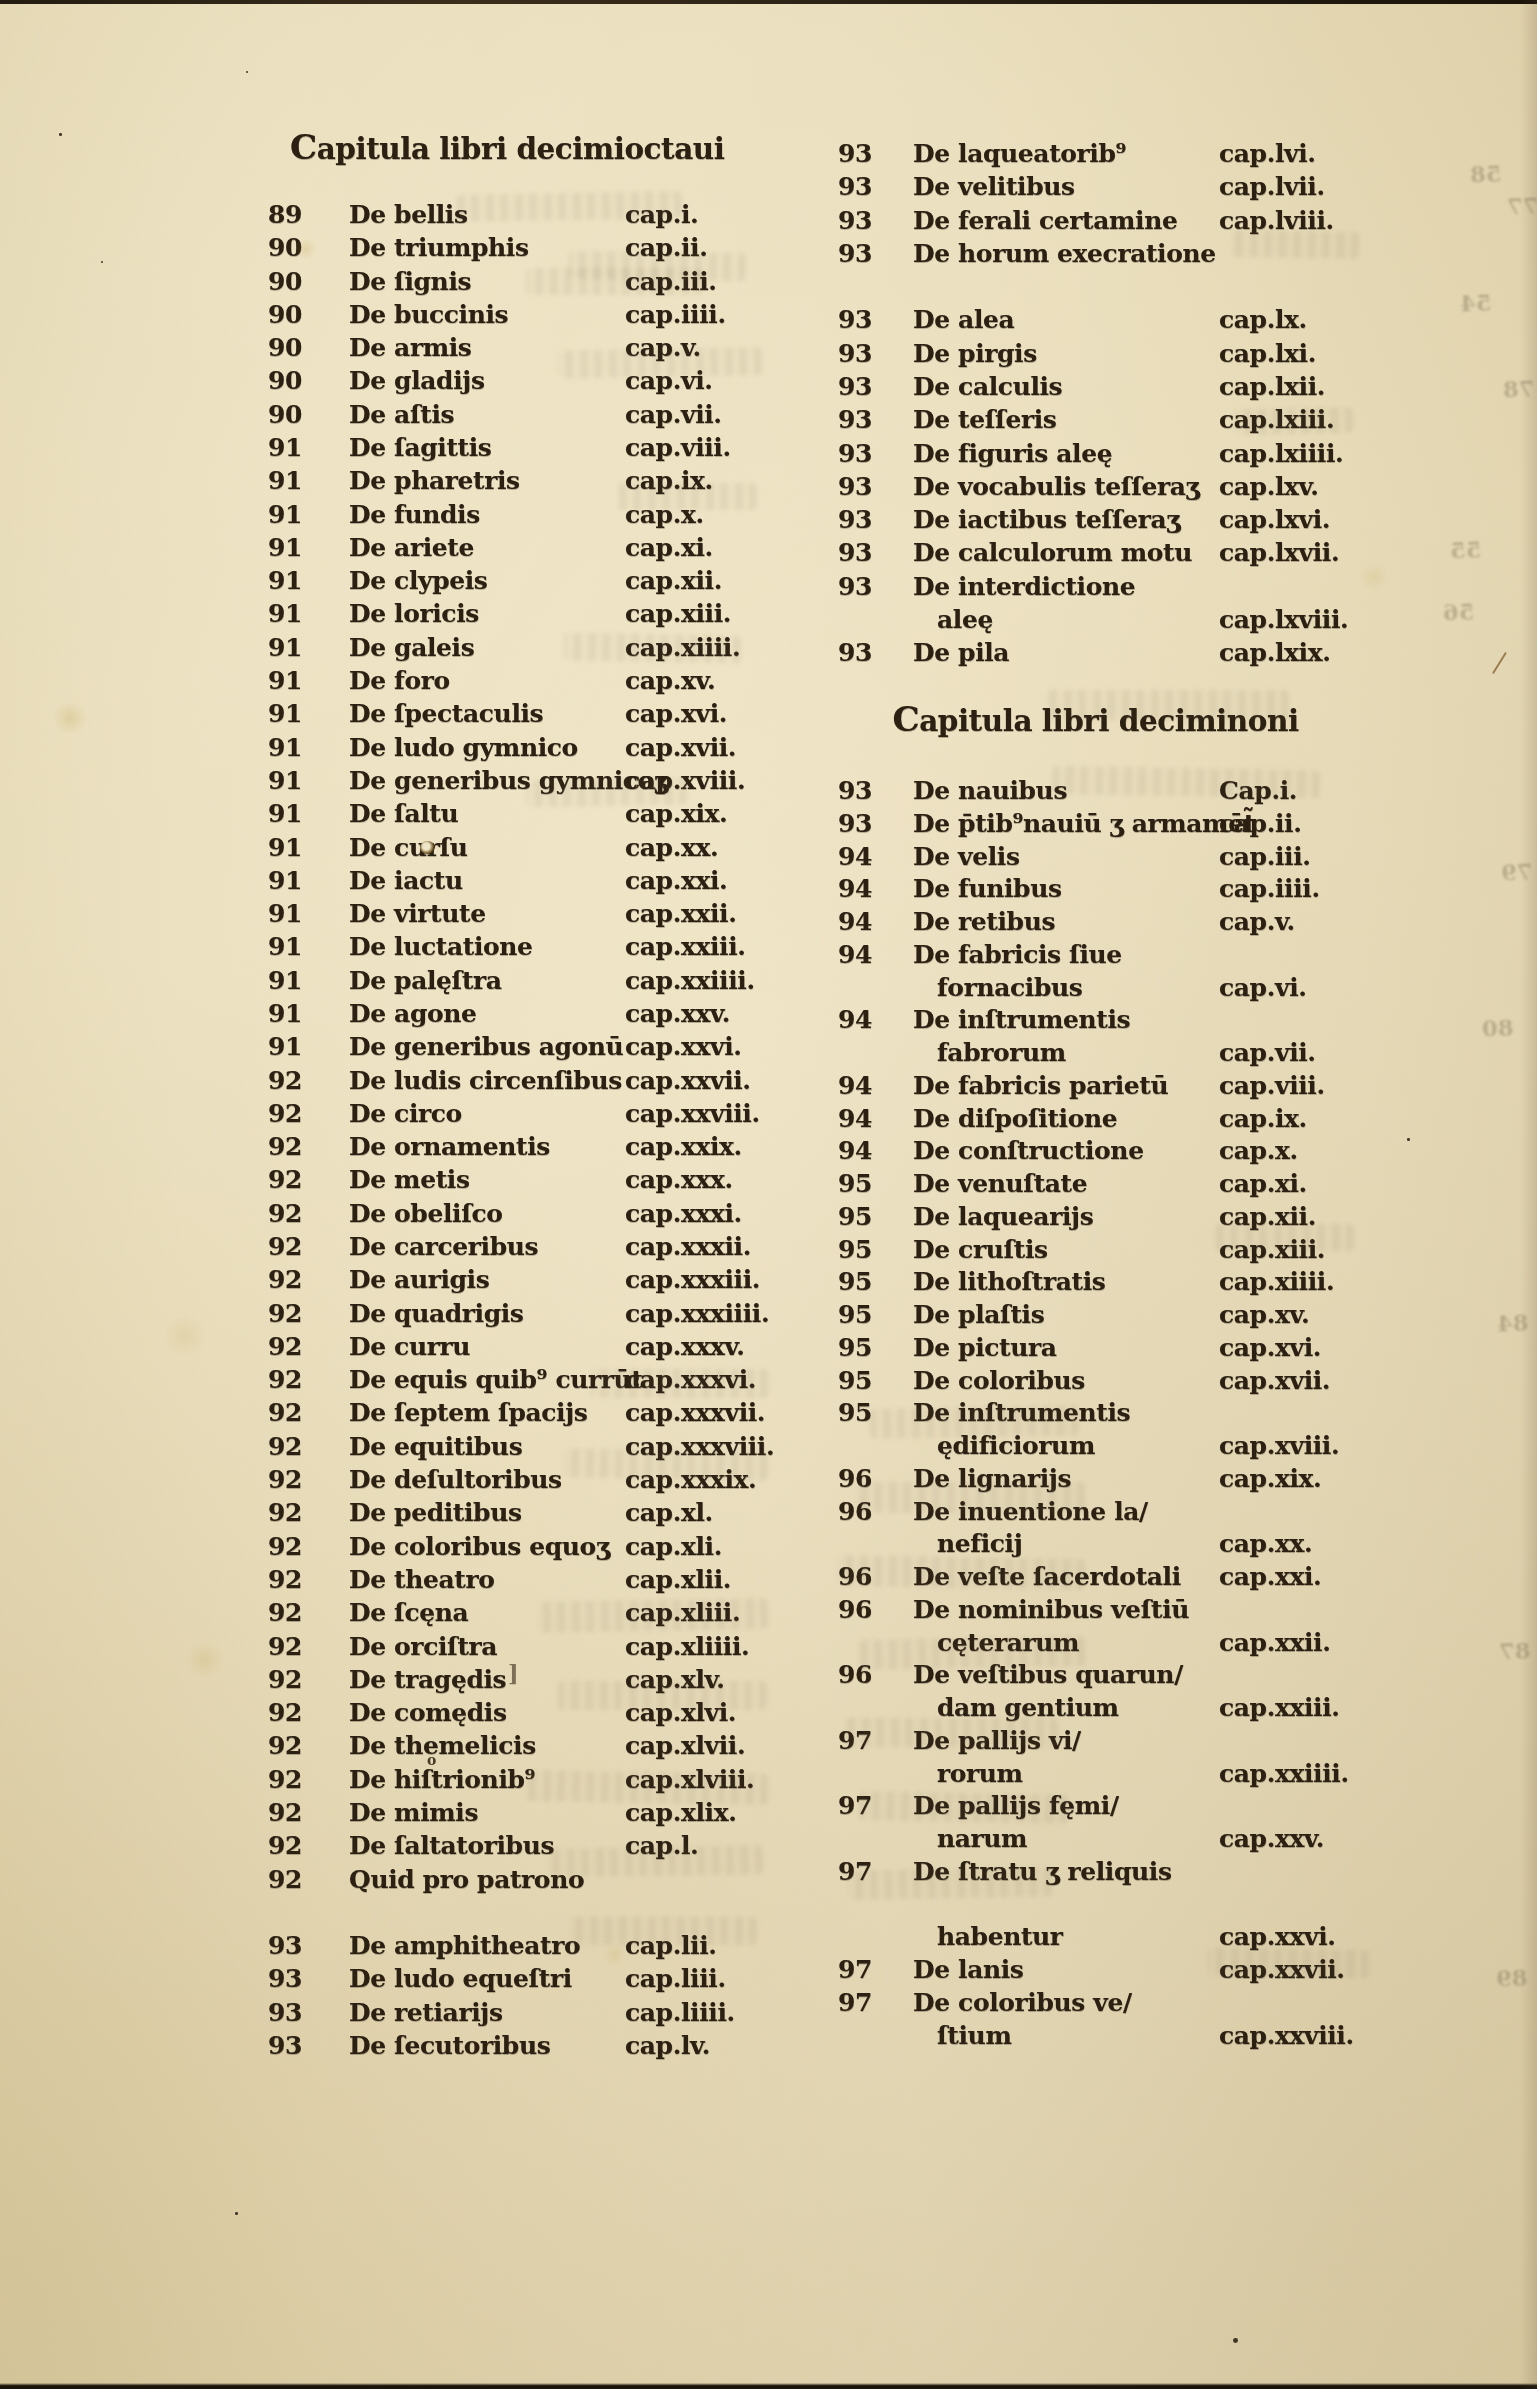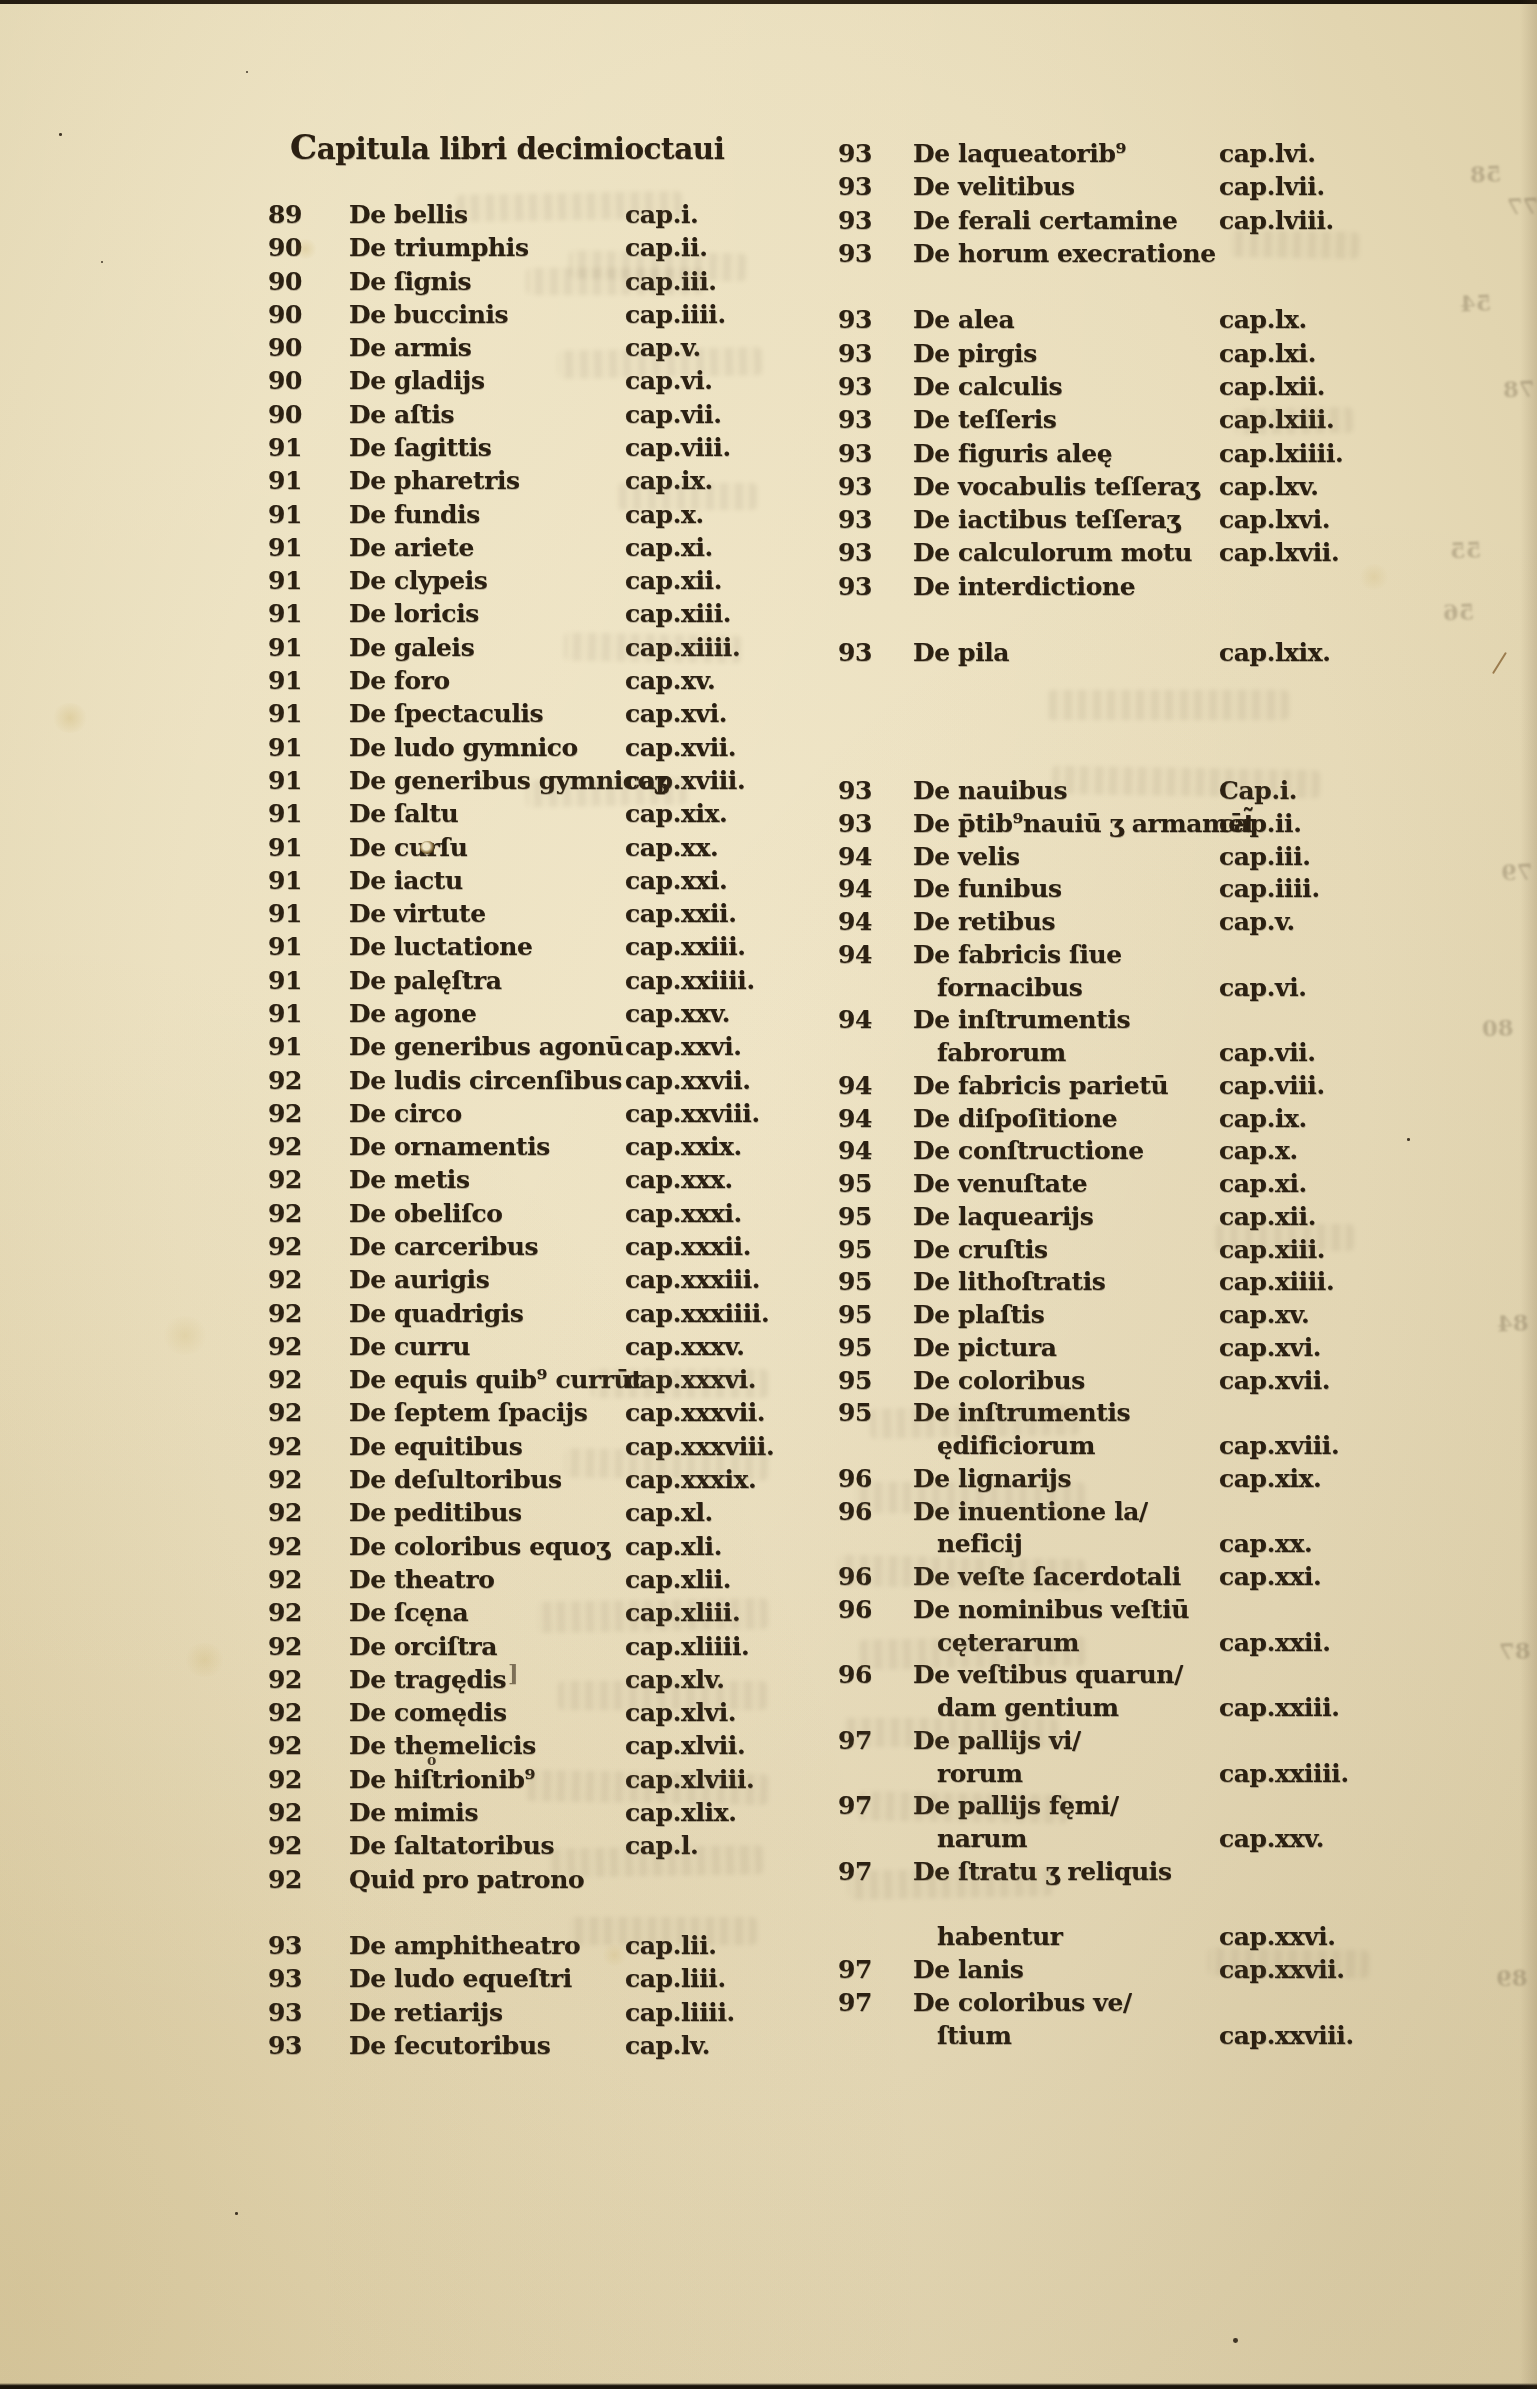--- a/index.html
+++ b/index.html
@@ -66,20 +66,21 @@
 </style>
 </head>
 <body>
 
 <div class="page">
   <div class="edge-top"></div>
   <div class="edge-bottom"></div>
   <div class="edge-right"></div>
 
   <div class="heading" id="heading-18">Capitula libri decimioctaui</div>
+  <div class="heading" id="heading-19">Capitula libri deciminoni</div>
 
   <div class="col left-col" id="col-left">
       <div class="row" style="top: 0px;">
         <span class="num">89</span>
         <span class="title">De bellis</span>
         <span class="cap">cap.i.</span>
       </div>
       <div class="row" style="top: 33px;">
         <span class="num">90</span>
         <span class="title">De triumphis</span>
@@ -409,20 +410,25 @@
       </div>
       <div class="row" style="top: 399px;">
         <span class="num">93</span>
         <span class="title">De calculorum motu</span>
         <span class="cap">cap.lxvii.</span>
       </div>
       <div class="row" style="top: 433px;">
         <span class="num">93</span>
         <span class="title">De interdictione</span>
         <span class="cap"></span>
+      </div>
+      <div class="row indent" style="top: 466px;">
+        <span class="num"></span>
+        <span class="title">aleę</span>
+        <span class="cap">cap.lxviii.</span>
       </div>
       <div class="row" style="top: 499px;">
         <span class="num">93</span>
         <span class="title">De pila</span>
         <span class="cap">cap.lxix.</span>
       </div>
     </div>
   <div class="col right-col" id="col-right-b">
       <div class="row" style="top: 0px;">
         <span class="num">93</span>

